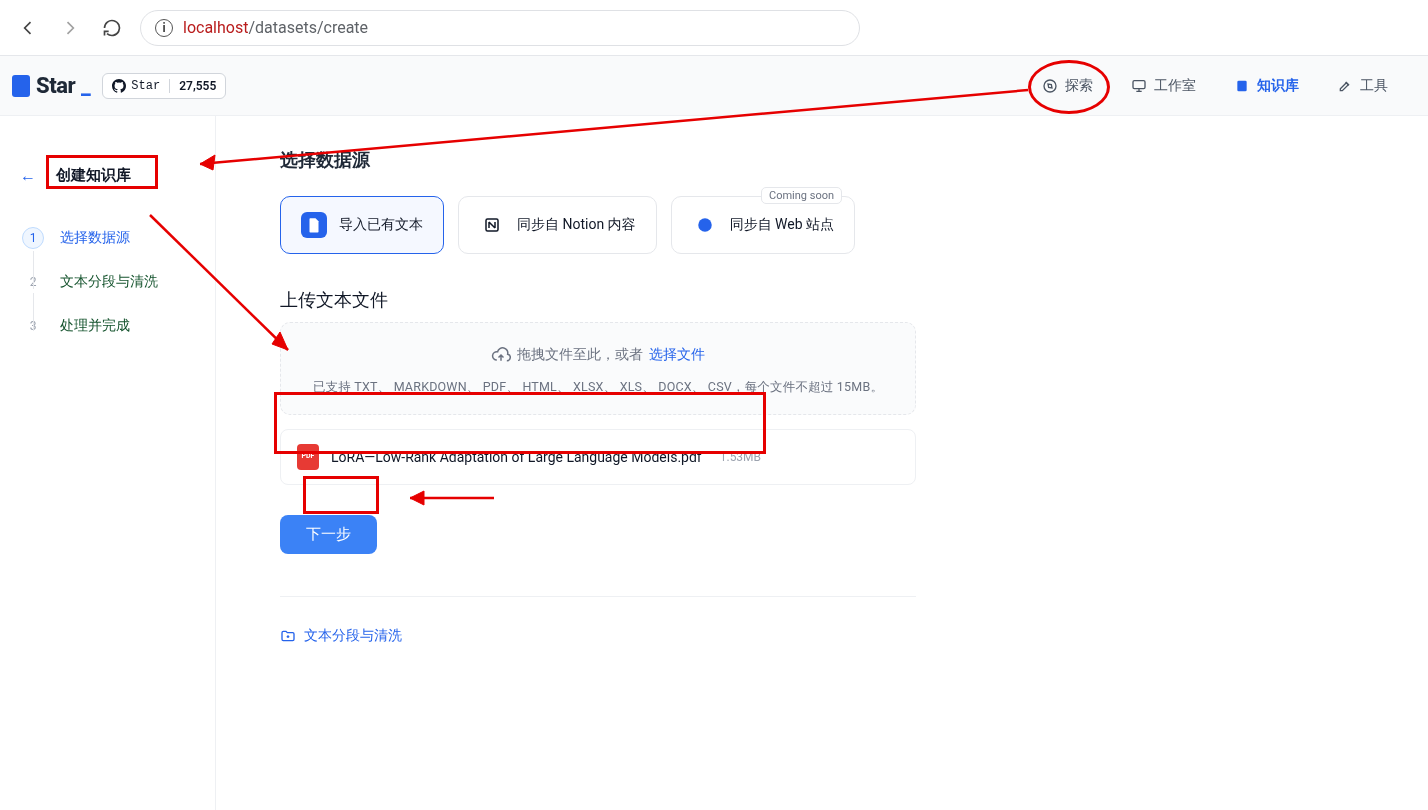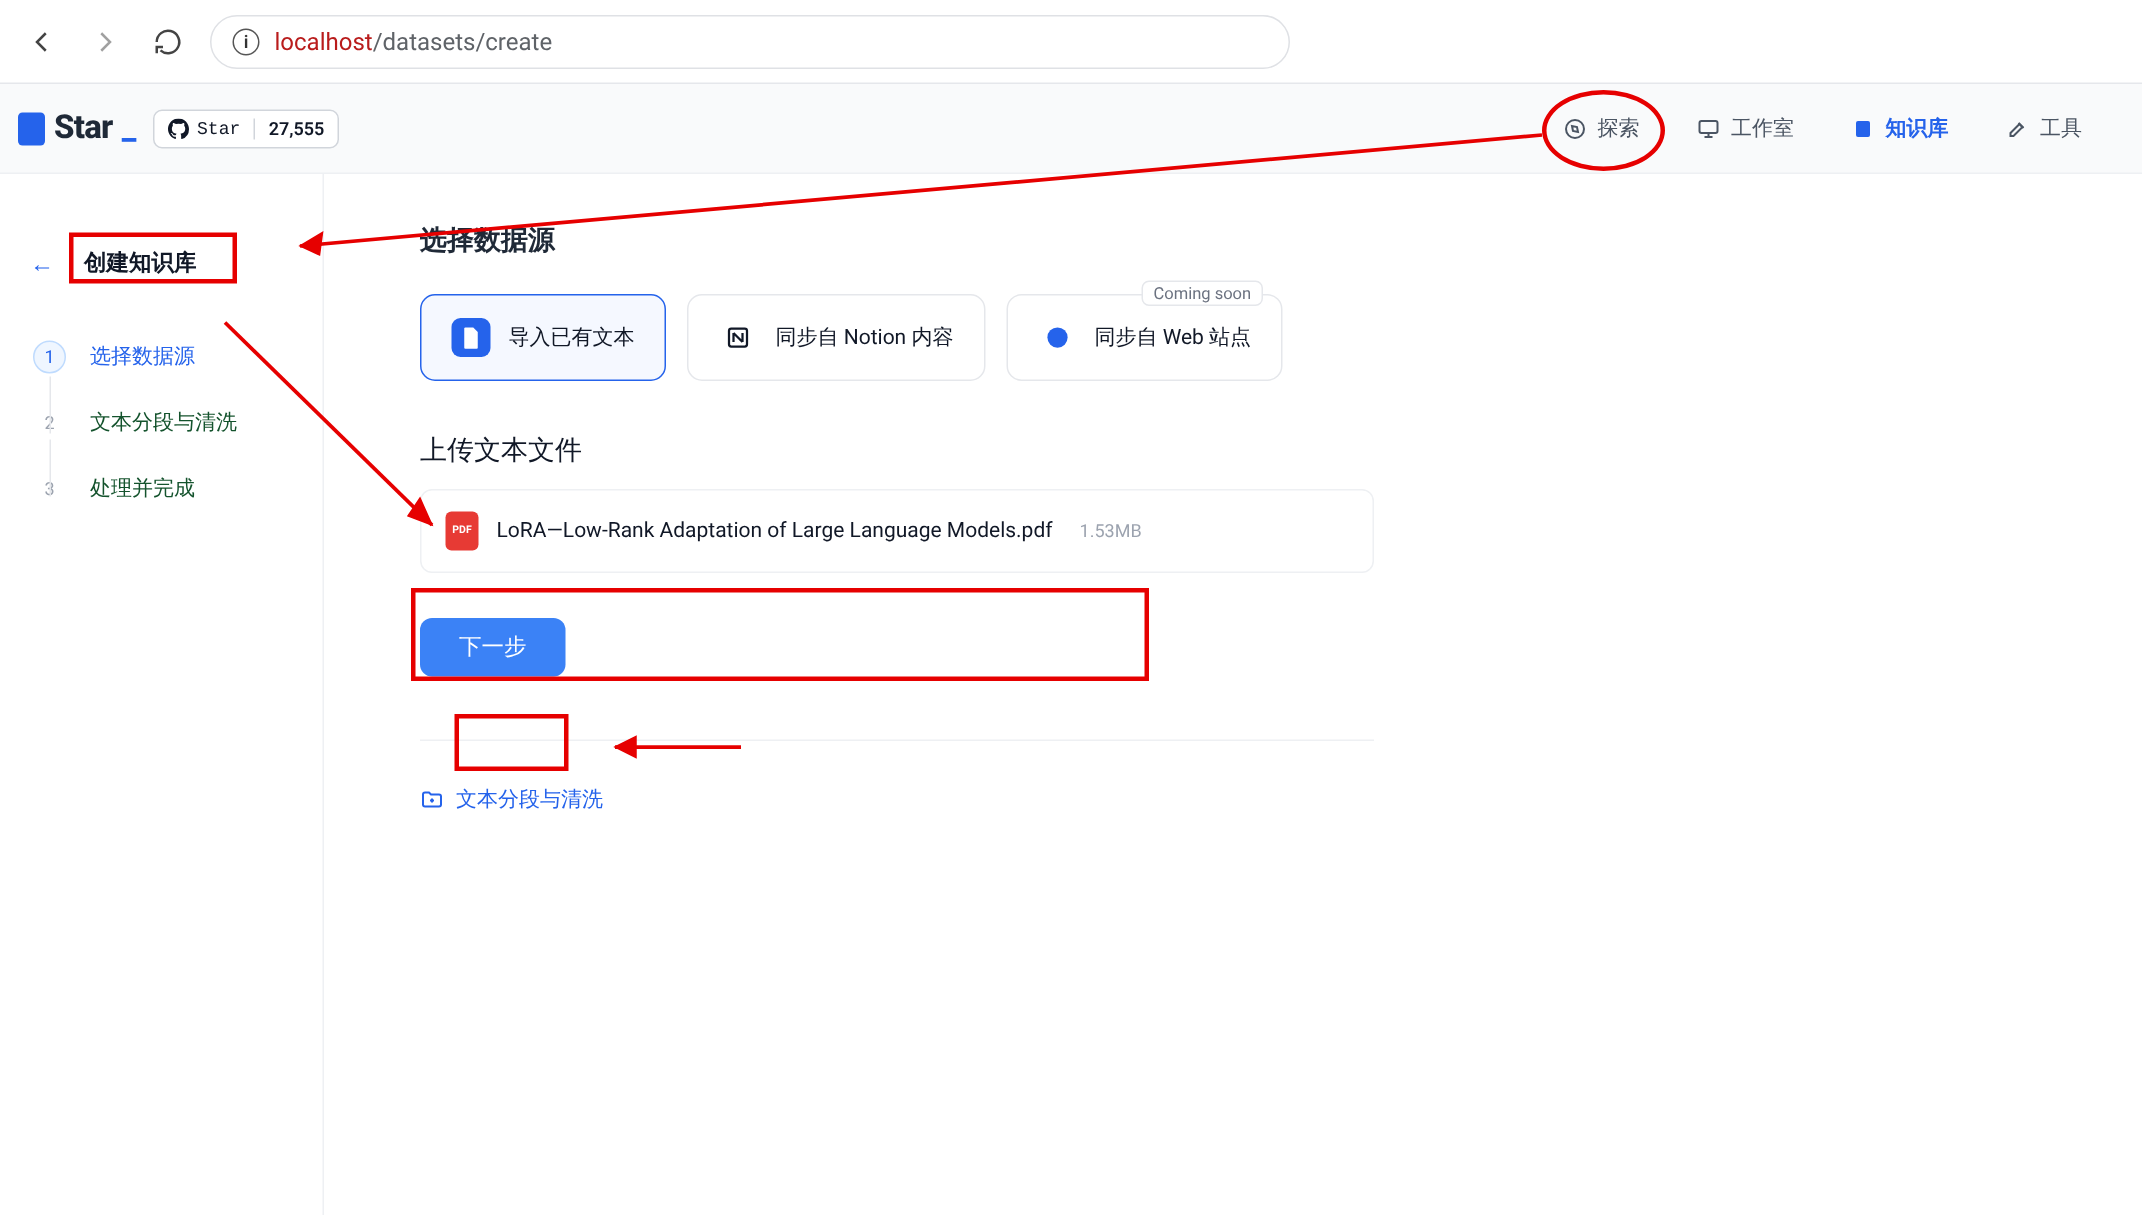--- a/index.html
+++ b/index.html
@@ -213,20 +213,31 @@
           <svg viewBox="0 0 24 24" fill="currentColor">
               <circle cx="12" cy="12" r="9"></circle>
             </svg>
         </div>
         <span>同步自 Web 站点</span>
       </div>
     </div>
 
     <div class="upload-section-title">上传文本文件</div>
 
+    <div class="dropzone">
+      <div class="dz-line1">
+        <svg viewBox="0 0 24 24" fill="none" stroke="currentColor" stroke-width="1.8">
+            <path d="M7 18a5 5 0 1 1 .9-9.9A6 6 0 0 1 20 11a4 4 0 0 1-1 7.9"></path>
+            <path d="M12 12v7M9 15l3-3 3 3"></path>
+          </svg>
+        <span>拖拽文件至此，或者</span>
+        <a>选择文件</a>
+      </div>
+      <div class="dz-line2">已支持 TXT、 MARKDOWN、 PDF、 HTML、 XLSX、 XLS、 DOCX、 CSV，每个文件不超过 15MB。</div>
+    </div>
 
     <div class="file-row">
       <div class="file-icon"></div>
       <span class="file-name">LoRA—Low-Rank Adaptation of Large Language Models.pdf</span>
       <span class="file-size">1.53MB</span>
     </div>
 
     <button class="next-btn">下一步</button>
 
     <div class="divider"></div>

